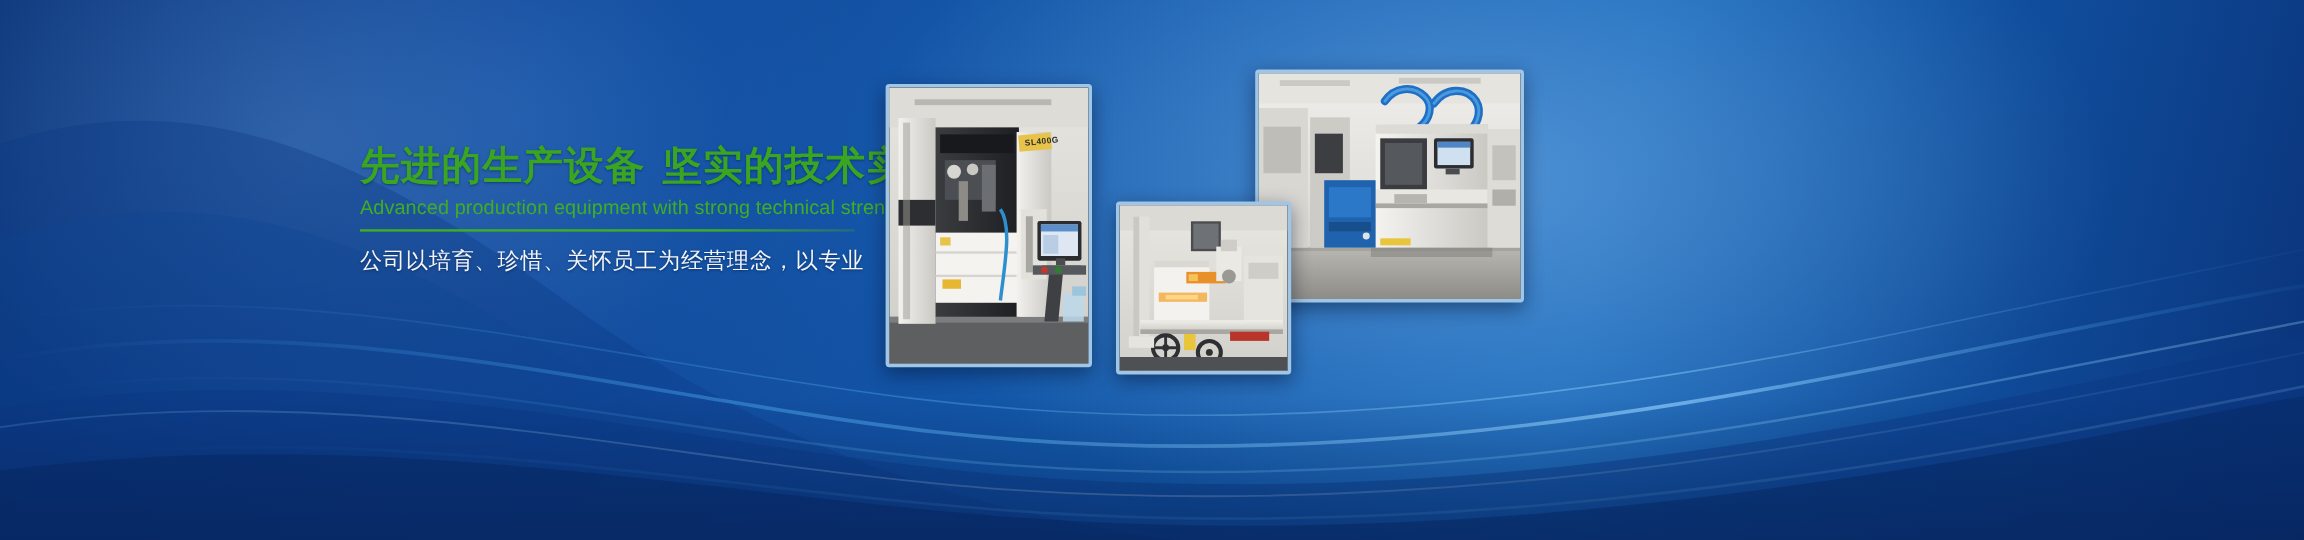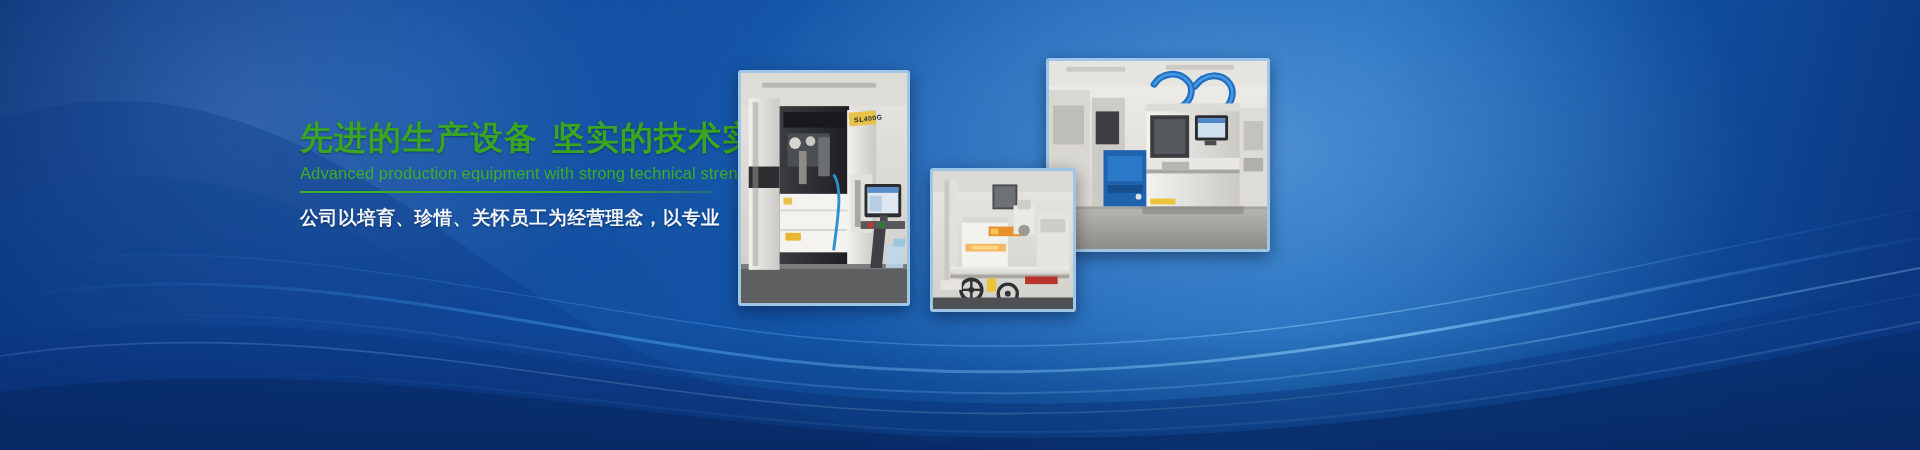--- a/index.html
+++ b/index.html
@@ -34,21 +34,21 @@
 
   .rule{
     margin-top:7px; width:412px; height:2px;
     background:linear-gradient(90deg,#3fae22 0%, #3fae22 72%, rgba(63,174,34,.25) 100%);
   }
 
   .body-copy{ margin-top:12px; }
   .body-line{
     font-family:"Liberation Serif", serif;
     font-size:18.5px; line-height:27px; color:#f2f6fb; letter-spacing:.6px;
-    white-space:nowrap; text-shadow:0 1px 2px rgba(0,15,45,.5);font-weight:bold;
+    white-space:nowrap; text-shadow:0 1px 2px rgba(0,15,45,.5);
   }
 
   
   .photo{
     position:absolute; border:3px solid #9fc6e6; border-radius:3px;
     overflow:hidden; background:#2b2b2b;
     box-shadow:0 5px 16px rgba(0,10,35,.45);
   }
 
   #photo-cnc-machine   { left:738px; top:70px;  width:172px; height:236px; z-index:2; }

